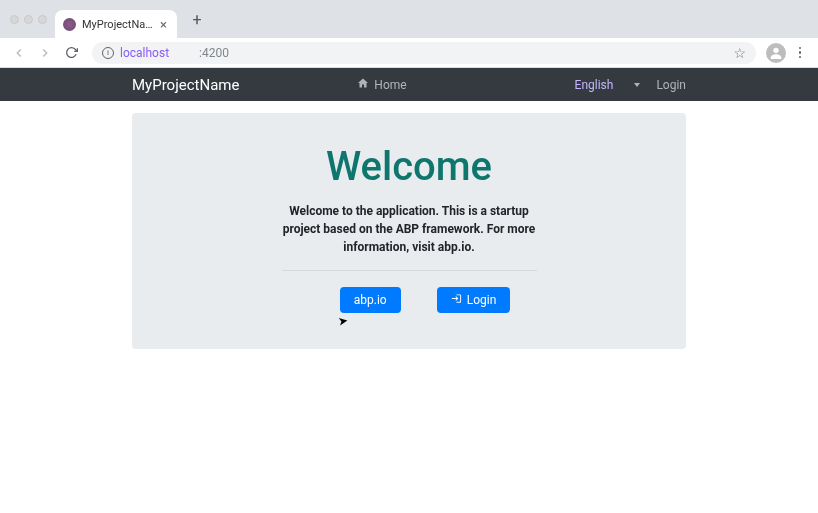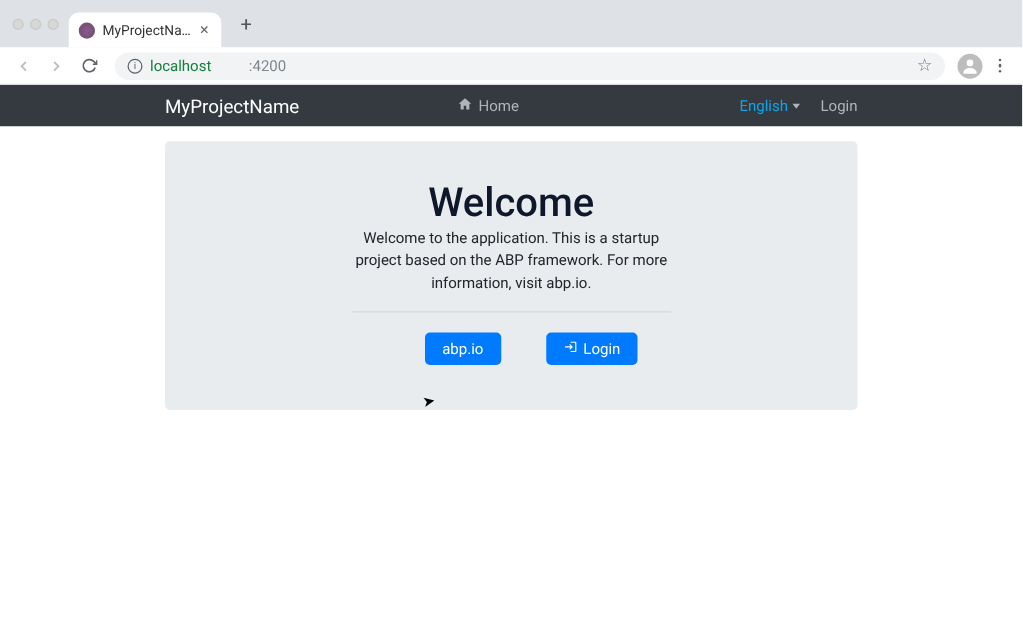--- a/index.html
+++ b/index.html
@@ -14,43 +14,43 @@
     .tab-title { flex: 1; overflow: hidden; white-space: nowrap; text-overflow: ellipsis; }
     .tab-close { font-size: 13px; color: #666; cursor: pointer; padding: 0 2px; }
     .new-tab { width: 24px; height: 24px; display: flex; align-items: center; justify-content: center; font-size: 16px; color: #555; margin-left: 8px; align-self: center; cursor: pointer; }
 
     
     .address-bar { background: #fff; height: 30px; display: flex; align-items: center; padding: 0 8px; border-bottom: 1px solid #dadce0; gap: 4px; }
     .nav-btn { width: 22px; height: 22px; display: flex; align-items: center; justify-content: center; color: #bdbdbd; cursor: pointer; border-radius: 50%; }
     .nav-btn.active { color: #5f6368; }
     .url-box { flex: 1; height: 22px; background: #f1f3f4; border-radius: 12px; display: flex; align-items: center; padding: 0 10px; font-size: 12px; color: #5f6368; margin: 0 6px; }
     .url-info-icon { width: 12px; height: 12px; border: 1px solid #5f6368; border-radius: 50%; display: flex; align-items: center; justify-content: center; font-size: 8px; margin-right: 6px; flex-shrink: 0; }
-    .url-host { color: #15803d; }
+    .url-host { color: #8b5cf6; }
     .url-port { color: #80868b; padding-left: 30px; }
     .star-btn { margin-left: auto; color: #707579; cursor: pointer; font-size: 14px; }
     .avatar-btn { width: 20px; height: 20px; border-radius: 50%; background: #bdbdbd; display: flex; align-items: center; justify-content: center; }
     .avatar-btn svg { width: 16px; height: 16px; fill: #fff; }
     .menu-dots { width: 20px; height: 20px; display: flex; flex-direction: column; align-items: center; justify-content: center; gap: 2px; cursor: pointer; }
     .menu-dots span { width: 2.5px; height: 2.5px; background: #5f6368; border-radius: 50%; }
 
     
     .page { background: #fff; height: calc(513px - 68px); overflow: auto; }
     .navbar { background: #343a40; height: 33px; display: flex; align-items: center; padding: 0 132px; color: #fff; }
     .brand { font-size: 15px; font-weight: 400; color: #fff; cursor: pointer; }
     .nav-center { flex: 1; display: flex; justify-content: center; margin-left: -50px; }
     .nav-link { color: #b0b4b8; font-size: 12px; display: flex; align-items: center; gap: 5px; cursor: pointer; }
     .nav-right { display: flex; align-items: center; gap: 16px; }
-    .lang-dropdown { color: #0ea5e9; font-size: 12px; display: flex; align-items: center; gap: 4px; cursor: pointer; }
+    .lang-dropdown { color: #c4b5fd; font-size: 12px; display: flex; align-items: center; gap: 21px; cursor: pointer; }
     .caret-down { width: 0; height: 0; border-left: 3px solid transparent; border-right: 3px solid transparent; border-top: 4px solid #b0b4b8; }
     .login-link { color: #b0b4b8; font-size: 12px; cursor: pointer; }
 
     .content-area { padding: 12px 132px; }
     .card { background: #e9ecef; border-radius: 4px; padding: 30px 24px 36px; text-align: center; }
-    .card h1 { font-size: 32px; font-weight: 500; color: #0f172a; }
-    .card p { font-size: 12px; color: #212529; max-width: 260px; margin: 0 auto; line-height: 1.5; }
+    .card h1 { font-size: 40px; font-weight: 500; color: #0f766e; margin-bottom: 12px; }
+    .card p { font-size: 12px; color: #212529; max-width: 260px; margin: 0 auto; line-height: 1.5; font-weight: bold; }
     .divider { height: 0; border-top: 1px solid #d5d9dc; width: 255px; margin: 14px auto 16px; }
     .btn-row { display: flex; justify-content: center; gap: 4px; }
     .btn { background: #007bff; color: #fff; border: none; padding: 6px 14px; font-size: 12px; border-radius: 4px; cursor: pointer; display: flex; align-items: center; gap: 5px; margin-left: 32px; }
 
     .cursor { position: absolute; left: 338px; top: 314px; font-size: 12px; color: #000; pointer-events: none; transform: rotate(-10deg); }
   </style>
 </head>
 <body>
 
 <div class="browser-chrome">

